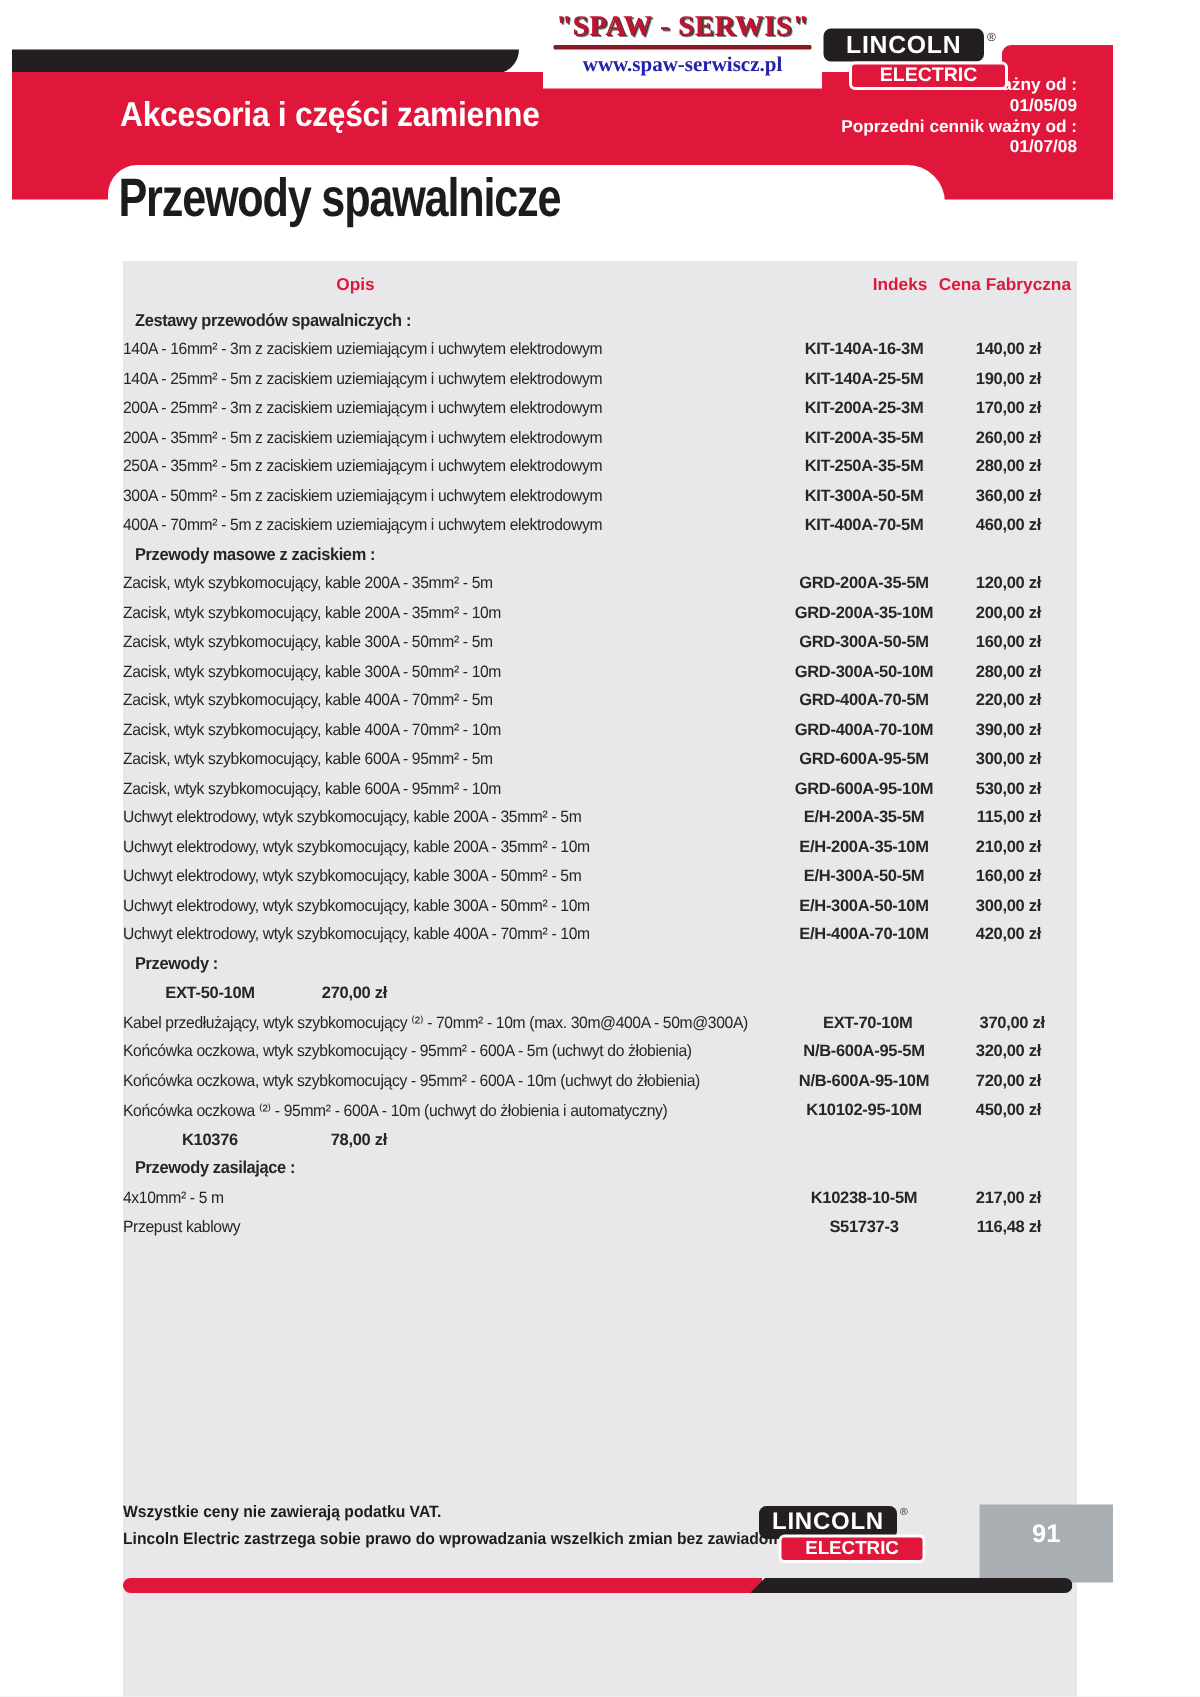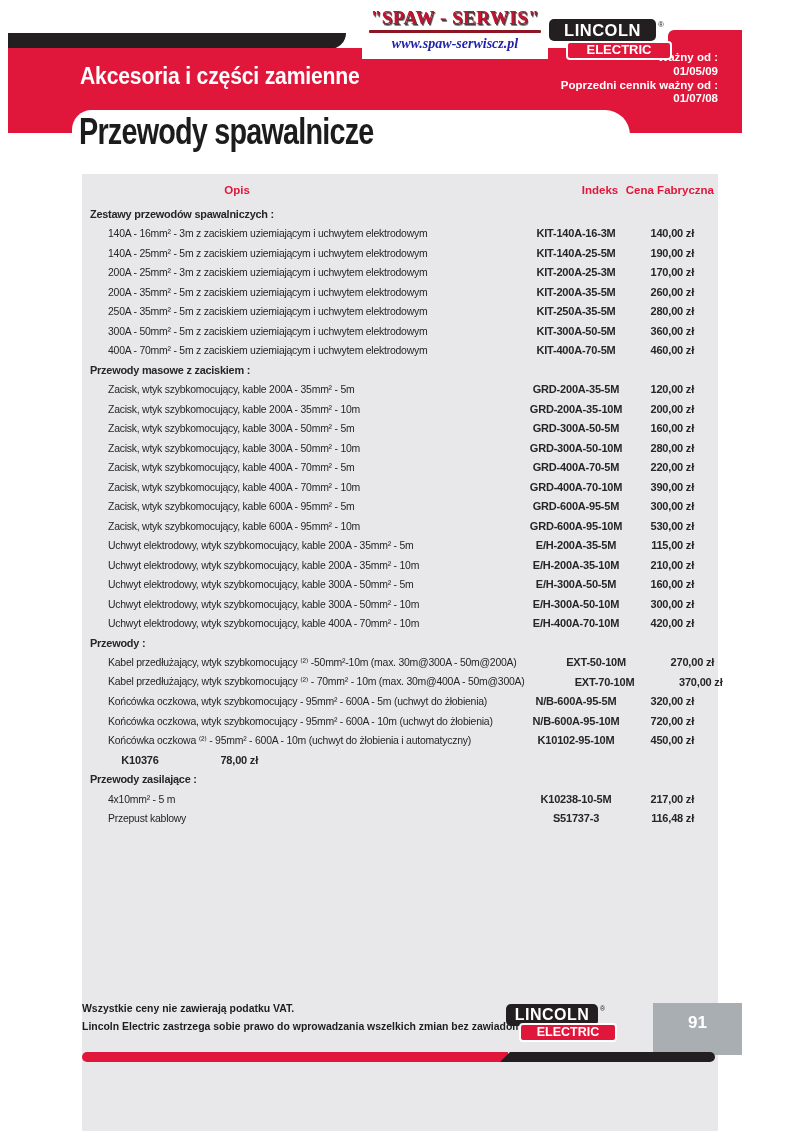--- a/index.html
+++ b/index.html
@@ -23,42 +23,42 @@
   .banner-title{left:80px;top:63px;color:#fff;font-weight:bold;font-size:23px;
           letter-spacing:-0.2px;transform:scaleX(0.92);transform-origin:left top;white-space:nowrap;}
   .validity{right:82px;top:51px;width:230px;text-align:right;color:#fff;
           font-weight:bold;font-size:11.5px;line-height:13.8px;}
   
   .spawbox{left:362px;top:4px;width:186px;height:55px;background:#fff;text-align:center;padding-top:3px;box-sizing:border-box;}
   .spaw-title{font-family:"Liberation Serif","DejaVu Serif",serif;font-weight:bold;
           font-size:19px;color:var(--spaw-red);letter-spacing:0.5px;white-space:nowrap;
           text-shadow:1px 1px 0 #4a3a3a,1.5px 1.5px 0 #8a8a8a;}
   .spaw-line{width:172px;height:3px;background:#8B1722;margin:1px auto 3px auto;border-radius:1px;}
-  .spaw-url{font-family:"Liberation Serif","DejaVu Serif",serif;font-style:italic;font-weight:bold;
+  .spaw-url{font-family:"Liberation Serif","DejaVu Serif",serif;font-weight:bold;
           font-size:14px;color:var(--url-blue);white-space:nowrap;}
   
   .lincoln-black{background:var(--black);color:#fff;font-weight:bold;text-align:center;
           border-radius:5px;letter-spacing:0.5px;}
   .lt-black{left:549px;top:19px;width:107px;height:22px;font-size:16.5px;line-height:22px;}
   .lt-reg{left:658px;top:20px;font-size:8px;color:#222;}
   .electric-red{background:var(--red);color:#fff;font-weight:bold;text-align:center;
           border:2px solid #fff;border-radius:4px;box-sizing:border-box;}
   .lt-red{left:566px;top:41px;width:106px;height:19px;font-size:13px;line-height:14px;}
   
   .page-title{left:79px;top:111px;font-size:36px;font-weight:bold;color:#1c1c1c;
           letter-spacing:-1px;transform:scaleX(0.8);transform-origin:left top;white-space:nowrap;}
   
   .table{left:82px;top:174px;width:636px;height:1058px;background:var(--table-bg);
           box-sizing:border-box;padding-top:30px;}
   .th{position:absolute;top:10px;color:var(--red);font-weight:bold;font-size:11.5px;}
   .th-opis{left:80px;width:150px;text-align:center;}
   .th-idx{left:460px;width:116px;text-align:center;}
   .th-price{right:4px;text-align:right;white-space:nowrap;}
   .trow{display:flex;height:19.5px;align-items:center;font-size:11px;color:var(--text);}
-  .cell-desc{flex:1 1 auto;padding-left:26px;white-space:nowrap;overflow:visible;}
+  .cell-desc{flex:1 1 auto;white-space:nowrap;overflow:visible;}
   .cell-desc>span{display:inline-block;transform:scaleX(0.95);transform-origin:left center;
           letter-spacing:-0.25px;}
   .trow.section .cell-desc,.trow.acc .cell-desc{padding-left:8px;}
   .trow.section .cell-desc>span{font-weight:bold;font-size:11.5px;}
   .trow.acc .cell-desc b{font-weight:bold;font-size:11.5px;}
   .cell-idx{flex:0 0 116px;text-align:center;font-weight:bold;white-space:nowrap;letter-spacing:-0.2px;}
   .cell-price{flex:0 0 60px;text-align:right;font-weight:bold;padding-right:24px;white-space:nowrap;letter-spacing:-0.2px;}
   
   .note{left:82px;font-size:11px;font-weight:bold;color:#1d1d1d;transform:scaleX(0.95);
           transform-origin:left top;white-space:nowrap;}
@@ -211,21 +211,20 @@
         </div>
         <div class="trow">
           <span class="cell-desc"><span>Uchwyt elektrodowy, wtyk szybkomocujący, kable 400A - 70mm² - 10m</span></span>
           <span class="cell-idx">E/H-400A-70-10M</span>
           <span class="cell-price">420,00 zł</span>
         </div>
         <div class="trow section">
           <span class="cell-desc"><span>Przewody :</span></span>
         </div>
         <div class="trow">
-          <span class="cell-desc"><span>Kabel przedłużający, wtyk szybkomocujący ⁽²⁾ -50mm²-10m (max. 30m@300A - 50m@200A)</span></span>
           <span class="cell-idx">EXT-50-10M</span>
           <span class="cell-price">270,00 zł</span>
         </div>
         <div class="trow">
           <span class="cell-desc"><span>Kabel przedłużający, wtyk szybkomocujący ⁽²⁾ - 70mm² - 10m (max. 30m@400A - 50m@300A)</span></span>
           <span class="cell-idx">EXT-70-10M</span>
           <span class="cell-price">370,00 zł</span>
         </div>
         <div class="trow">
           <span class="cell-desc"><span>Końcówka oczkowa, wtyk szybkomocujący - 95mm² - 600A -  5m (uchwyt do żłobienia)</span></span>

